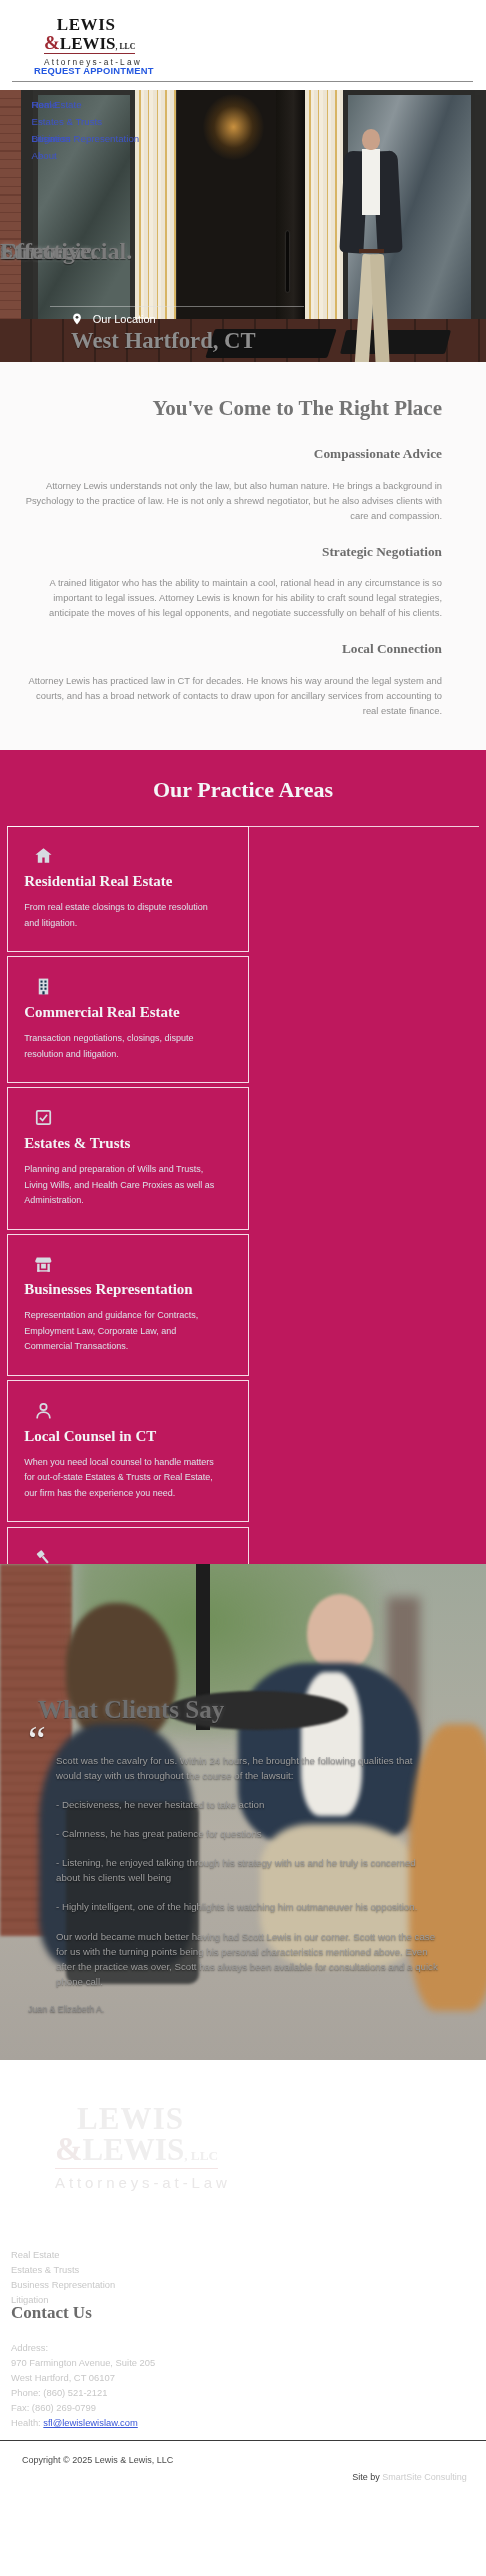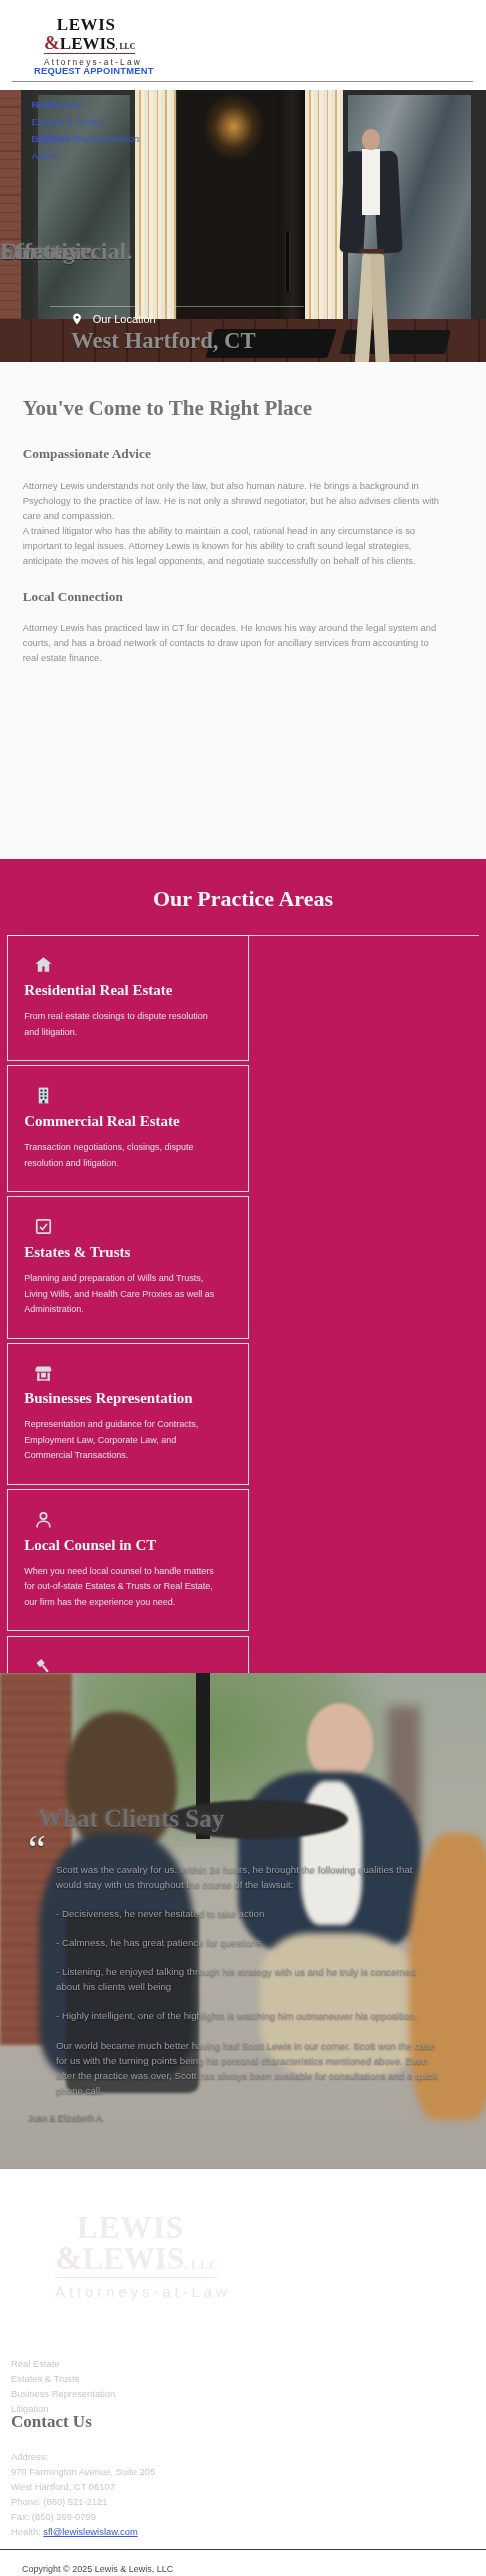--- a/index.html
+++ b/index.html
@@ -57,21 +57,21 @@
   .h-div1 { left:50px; top:216px; width:254px; height:0.6px; background:rgba(225,225,225,0.45); }
   .h-div2 { left:50px; top:276px; width:254px; height:0.6px; background:rgba(225,225,225,0.45); }
   .h-loc-row { left:72px; top:223px; color:#fff; font-size:11px; }
   .h-loc-row svg, .h-talk-row svg { position:static; vertical-align:-2.2px; margin-right:7.7px; }
   .h-loc-row span, .h-talk-row span { position:static; }
   .h-loc-val { left:71px; top:238px; font-family:"Liberation Serif", serif; font-weight:bold; font-size:22.7px; color:#8d8d8d; text-shadow:0 0.6px 1.1px rgba(0,0,0,0.4); }
   .h-talk-row { left:72px; top:279px; color:#fff; font-size:11px; }
   .h-phone { left:71px; top:300px; font-family:"Liberation Serif", serif; font-weight:bold; font-size:22.7px; color:#8d8d8d; text-shadow:0 0.6px 1.1px rgba(0,0,0,0.4); }
 
   
-  .intro { height:497px; background:#fbfafa; padding:34px 44px 0 22.7px; }
+  .intro { height:388px; background:#fbfafa; padding:34px 44px 0 22.7px;text-align:right; }
   .intro-title { font-family:"Liberation Serif", serif; font-size:21px; font-weight:bold; color:#747474; margin-bottom:25.4px; }
   .intro h3 { font-family:"Liberation Serif", serif; font-size:13.3px; font-weight:bold; color:#6d6d6d; margin:21px 0 15.5px; }
   .intro p { font-size:9.4px; line-height:15px; color:#909090; max-width:420px; }
 
   
   .practice { height:814px; background:#be185d; padding-top:26.5px; }
   .practice-title { text-align:center; font-family:"Liberation Serif", serif; font-size:22px; font-weight:bold; color:#f4f6f8; margin-bottom:23px; }
   .cards { margin:0 6.6px; position:relative; }
   .cards::before { content:""; position:absolute; left:0; right:0; top:0; height:0.6px; background:rgba(255,255,255,0.8); }
   .card { width:242px; border:0.6px solid rgba(255,255,255,0.85); margin-bottom:4.4px; padding:16.6px 16.6px 20px; }
@@ -208,20 +208,21 @@
         </svg>
       <span>Let's Talk</span>
     </div>
     <div class="h-phone">(860) 521-2121</div>
   </section>
 
   <section class="intro">
     <h2 class="intro-title">You've Come to The Right Place</h2>
     <h3>Compassionate Advice</h3>
     <p>Attorney Lewis understands not only the law, but also human nature. He brings a background in Psychology to the practice of law. He is not only a shrewd negotiator, but he also advises clients with care and compassion.</p>
+    <h3>Strategic Negotiation</h3>
     <p>A trained litigator who has the ability to maintain a cool, rational head in any circumstance is so important to legal issues. Attorney Lewis is known for his ability to craft sound legal strategies, anticipate the moves of his legal opponents, and negotiate successfully on behalf of his clients.</p>
     <h3>Local Connection</h3>
     <p>Attorney Lewis has practiced law in CT for decades. He knows his way around the legal system and courts, and has a broad network of contacts to draw upon for ancillary services from accounting to real estate finance.</p>
   </section>
 
   <section class="practice">
     <h2 class="practice-title">Our Practice Areas</h2>
     <div class="cards">
 
       <div class="card">

